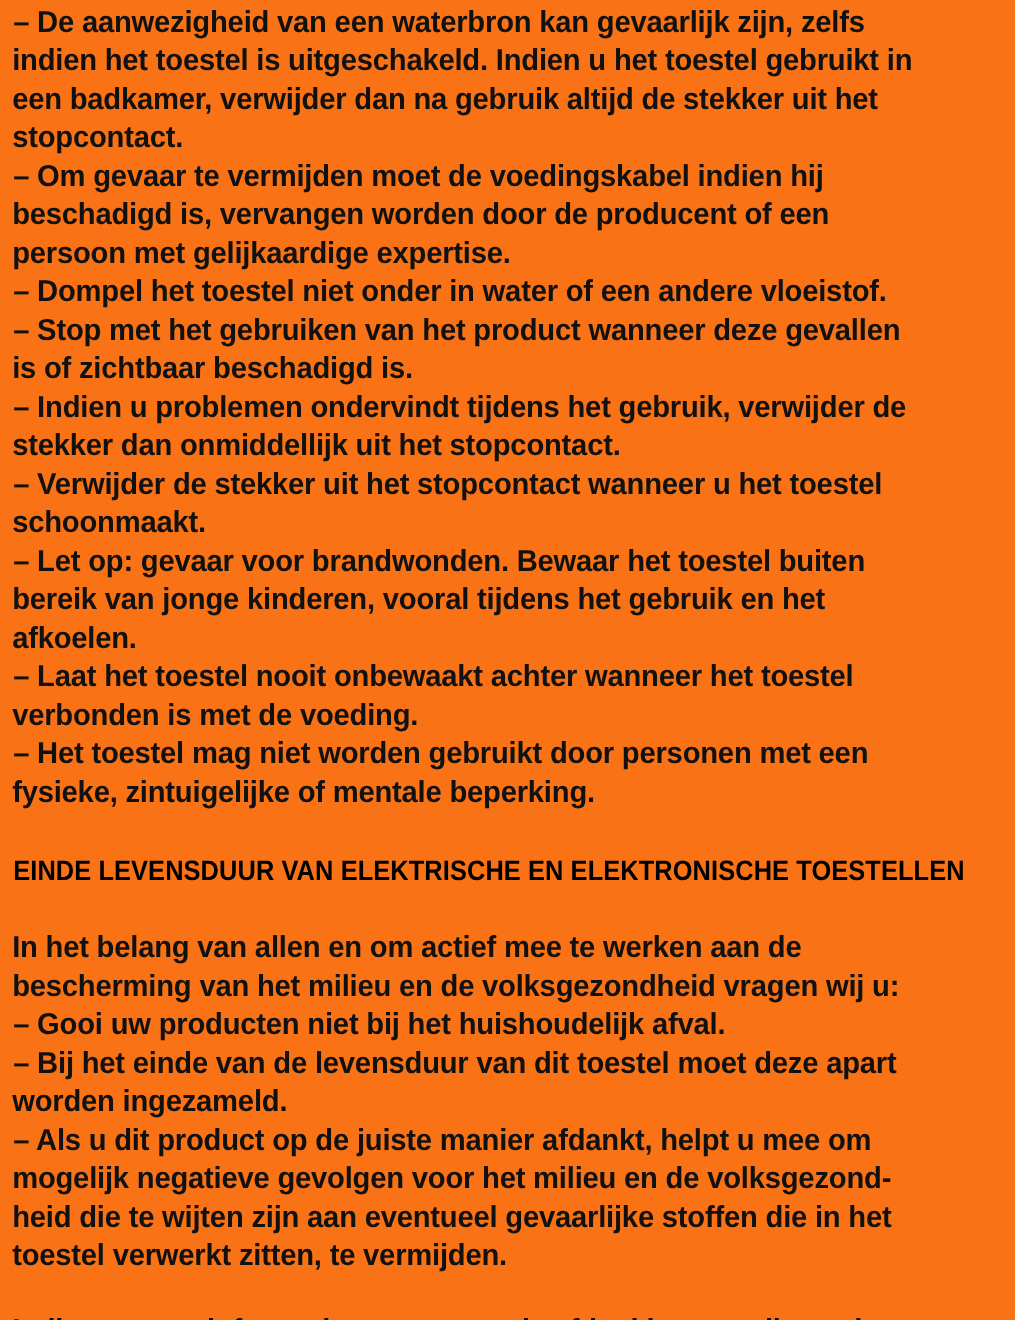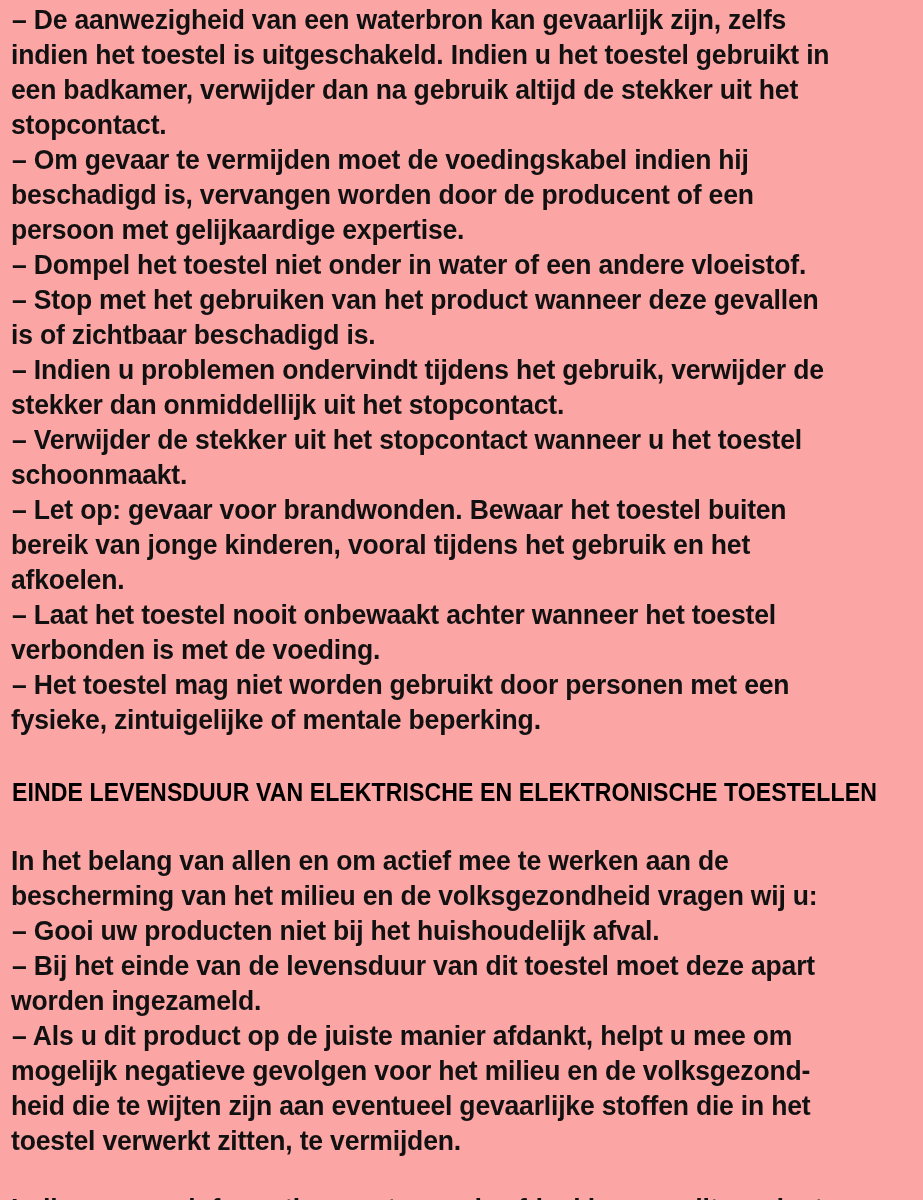--- a/index.html
+++ b/index.html
@@ -14,21 +14,21 @@
     overflow: hidden;
     font-family: "Liberation Sans", "DejaVu Sans", sans-serif;
     color: #111111;
     -webkit-font-smoothing: antialiased;
   }
 
   #page {
     position: relative;
     width: 923px;
     height: 1200px;
-    background: #fca5a5;
+    background: #f97316;
     padding: 0;
     box-sizing: border-box;
   }
 
   .content {
     position: absolute;
     left: 12px;
     top: 2px;
     width: 900px;
   }

